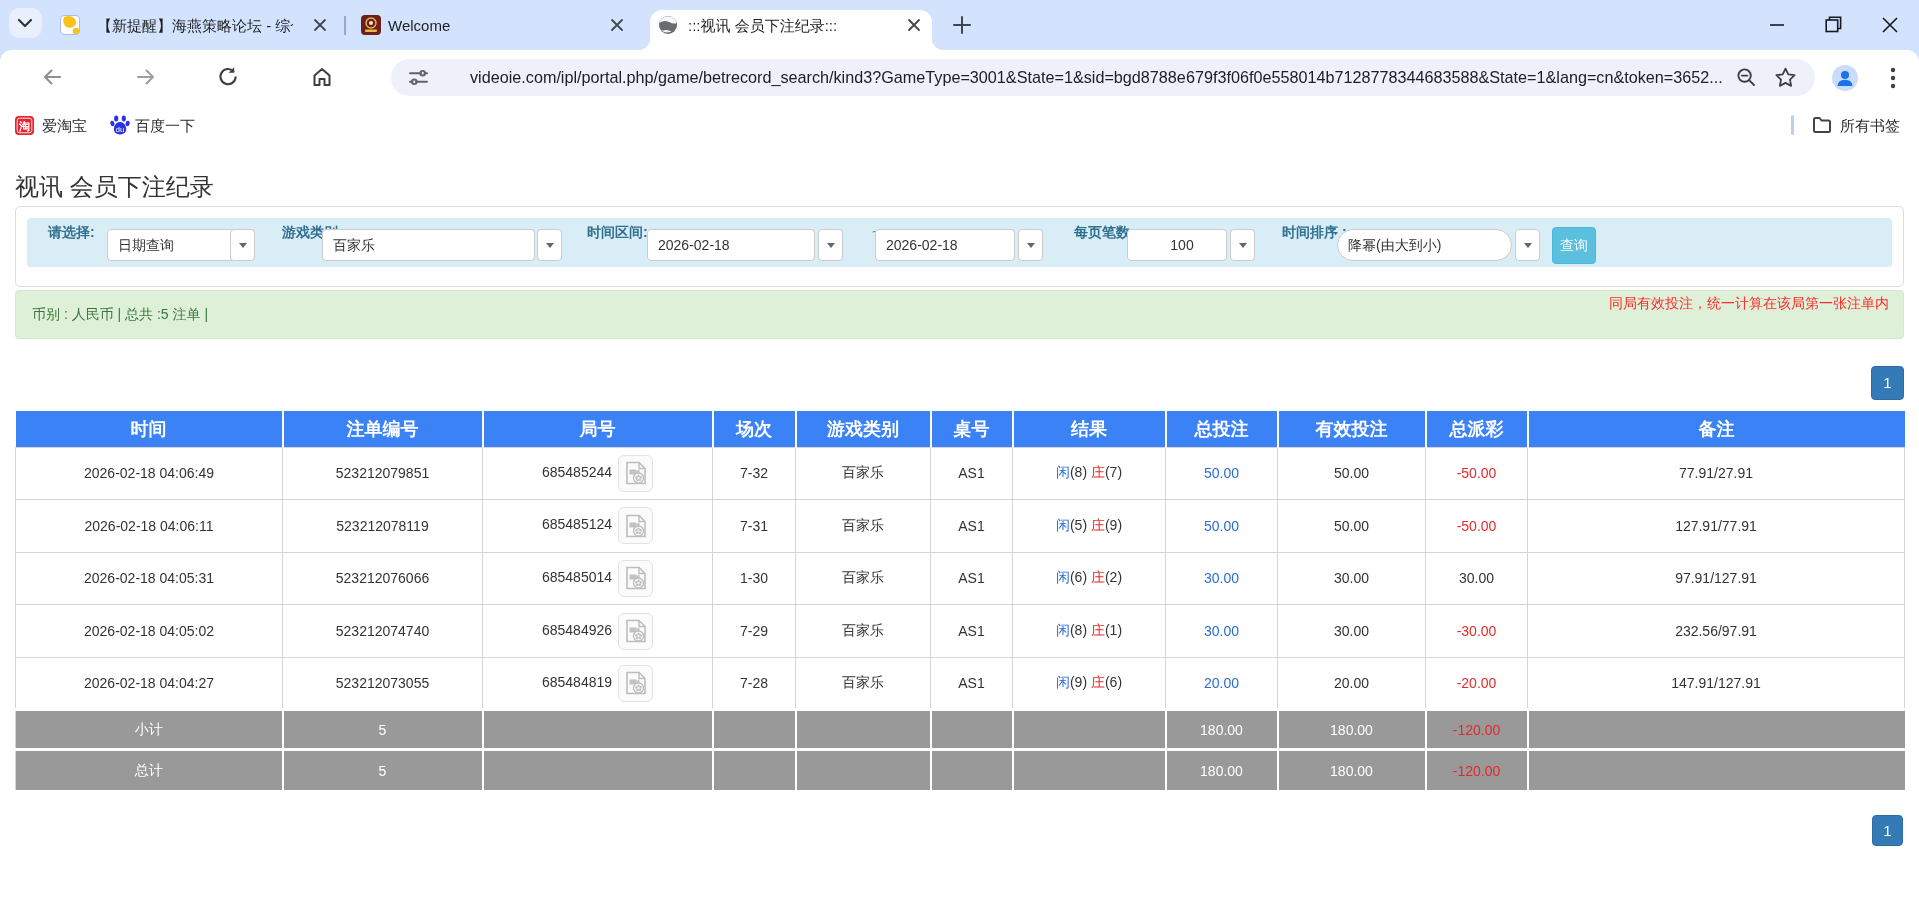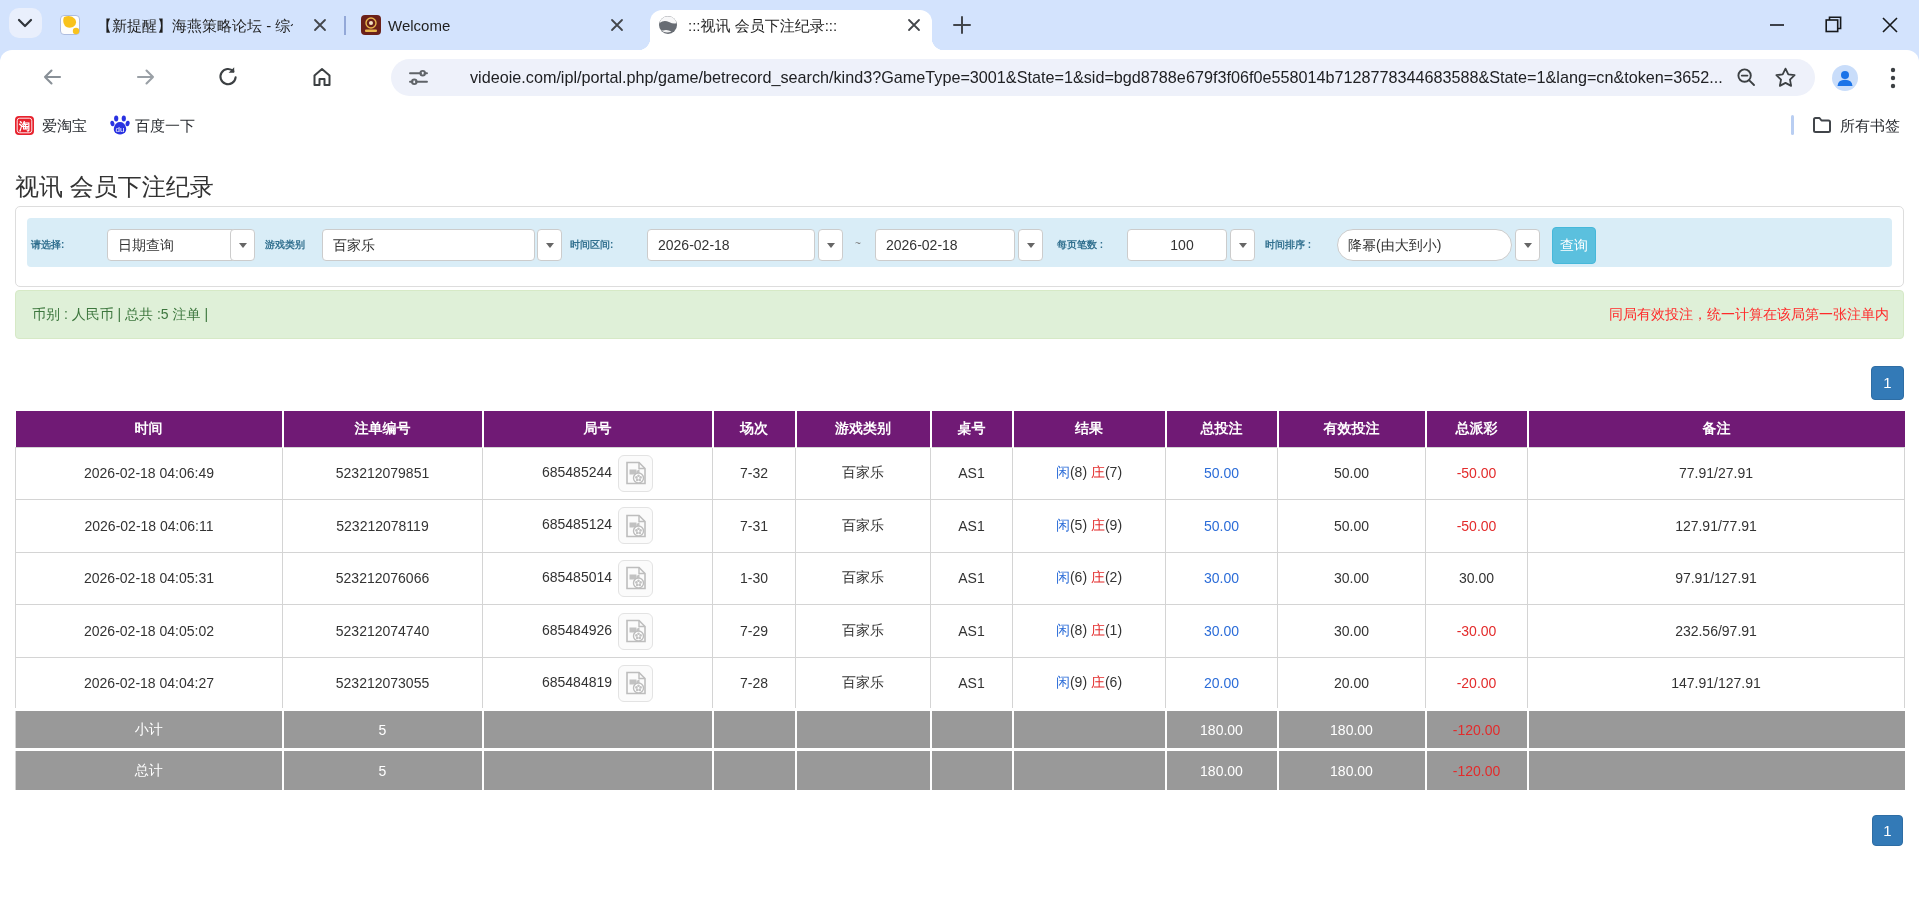--- a/index.html
+++ b/index.html
@@ -10,33 +10,33 @@
 
 #tabstrip { left:0; top:0; width:1919px; height:62px; background:#d3e3fd; }
 #toolbar { left:0; top:50px; width:1919px; height:54px; background:#fff; border-radius:12px 12px 0 0; }
 #bookmarks { left:0; top:104px; width:1919px; height:44px; background:#fff; }
 .tabtitle { font-size:15px; color:#1f1f1f; white-space:nowrap; overflow:hidden; }
 
 
 #ptitle { left:15px; top:171px; font-size:24px; color:#333; }
 #fpanel { left:15px; top:206px; width:1889px; height:81px; background:#fff; border:1px solid #ddd; border-radius:5px; }
 #fbar { left:27px; top:218px; width:1865px; height:49px; background:#d9edf7; border-radius:4px; }
-.flabel { position:absolute; top:238px; font-size:10px; font-weight:bold; color:#31708f; white-space:nowrap; }
+.flabel { position:absolute; top:224px; font-size:14px; font-weight:bold; color:#31708f; white-space:nowrap;margin-left:17px; }
 .combo { position:absolute; top:229px; height:32px; background:#fff; border:1px solid #ccc; border-radius:4px; font-size:14px; color:#333; line-height:30px; padding-left:10px; white-space:nowrap; }
 .carrow { position:absolute; top:229px; height:32px; width:25px; background:#fff; border:1px solid #ccc; border-radius:4px; }
 .carrow:after { content:""; position:absolute; left:50%; top:50%; margin:-2px 0 0 -4px; border:4px solid transparent; border-top:5px solid #666; }
 #qbtn { left:1552px; top:227px; width:44px; height:37px; background:#5bc0de; border:1px solid #46b8da; border-radius:4px; color:#fff; font-size:14px; text-align:center; line-height:35px; }
 #greenbar { left:15px; top:290px; width:1889px; height:49px; background:#dff0d8; border:1px solid #d6e9c6; border-radius:4px; }
 #greenbar .lt { position:absolute; left:16px; top:15px; font-size:14px; color:#3c763d; }
-#greenbar .rt { position:absolute; right:14px; top:15px; font-size:14px; color:#ff2a2a; }
+#greenbar .rt { position:absolute; right:14px; top:4px; font-size:14px; color:#ff2a2a; }
 .pg { background:#337ab7; border:1px solid #2e6da4; border-radius:4px; color:#fff; font-size:15px; text-align:center; }
 
 
 #btable { position:absolute; left:15px; top:411px; border-collapse:collapse; table-layout:fixed; font-size:14px; color:#333; }
-#btable th { background:#701a75; color:#fff; font-weight:bold; height:36px; border-right:2px solid #fff; font-size:14px; }
+#btable th { background:#3b82f6; color:#fff; font-weight:bold; height:36px; border-right:2px solid #fff; font-size:18px; }
 #btable td { text-align:center; border:1px solid #d4d4d4; height:52.6px; }
 #btable tr.sum td { background:#999; color:#fff; border-right:2px solid #fff; border-top:3px solid #fff; border-bottom:none; height:40px; }
 #btable td.blue, .blue { color:#2b6cd8 !important; }
 #btable td.red, .red, #btable tr.sum td.red { color:#e32b2b !important; }
 .vicon { display:inline-block; vertical-align:middle; margin-left:6px; width:35px; height:37px; border:1px solid #e3e3e3; border-radius:6px; background:#fbfbfb; text-align:center; line-height:33px; }
 </style>
 </head>
 <body>
 <div id="stage">
 

